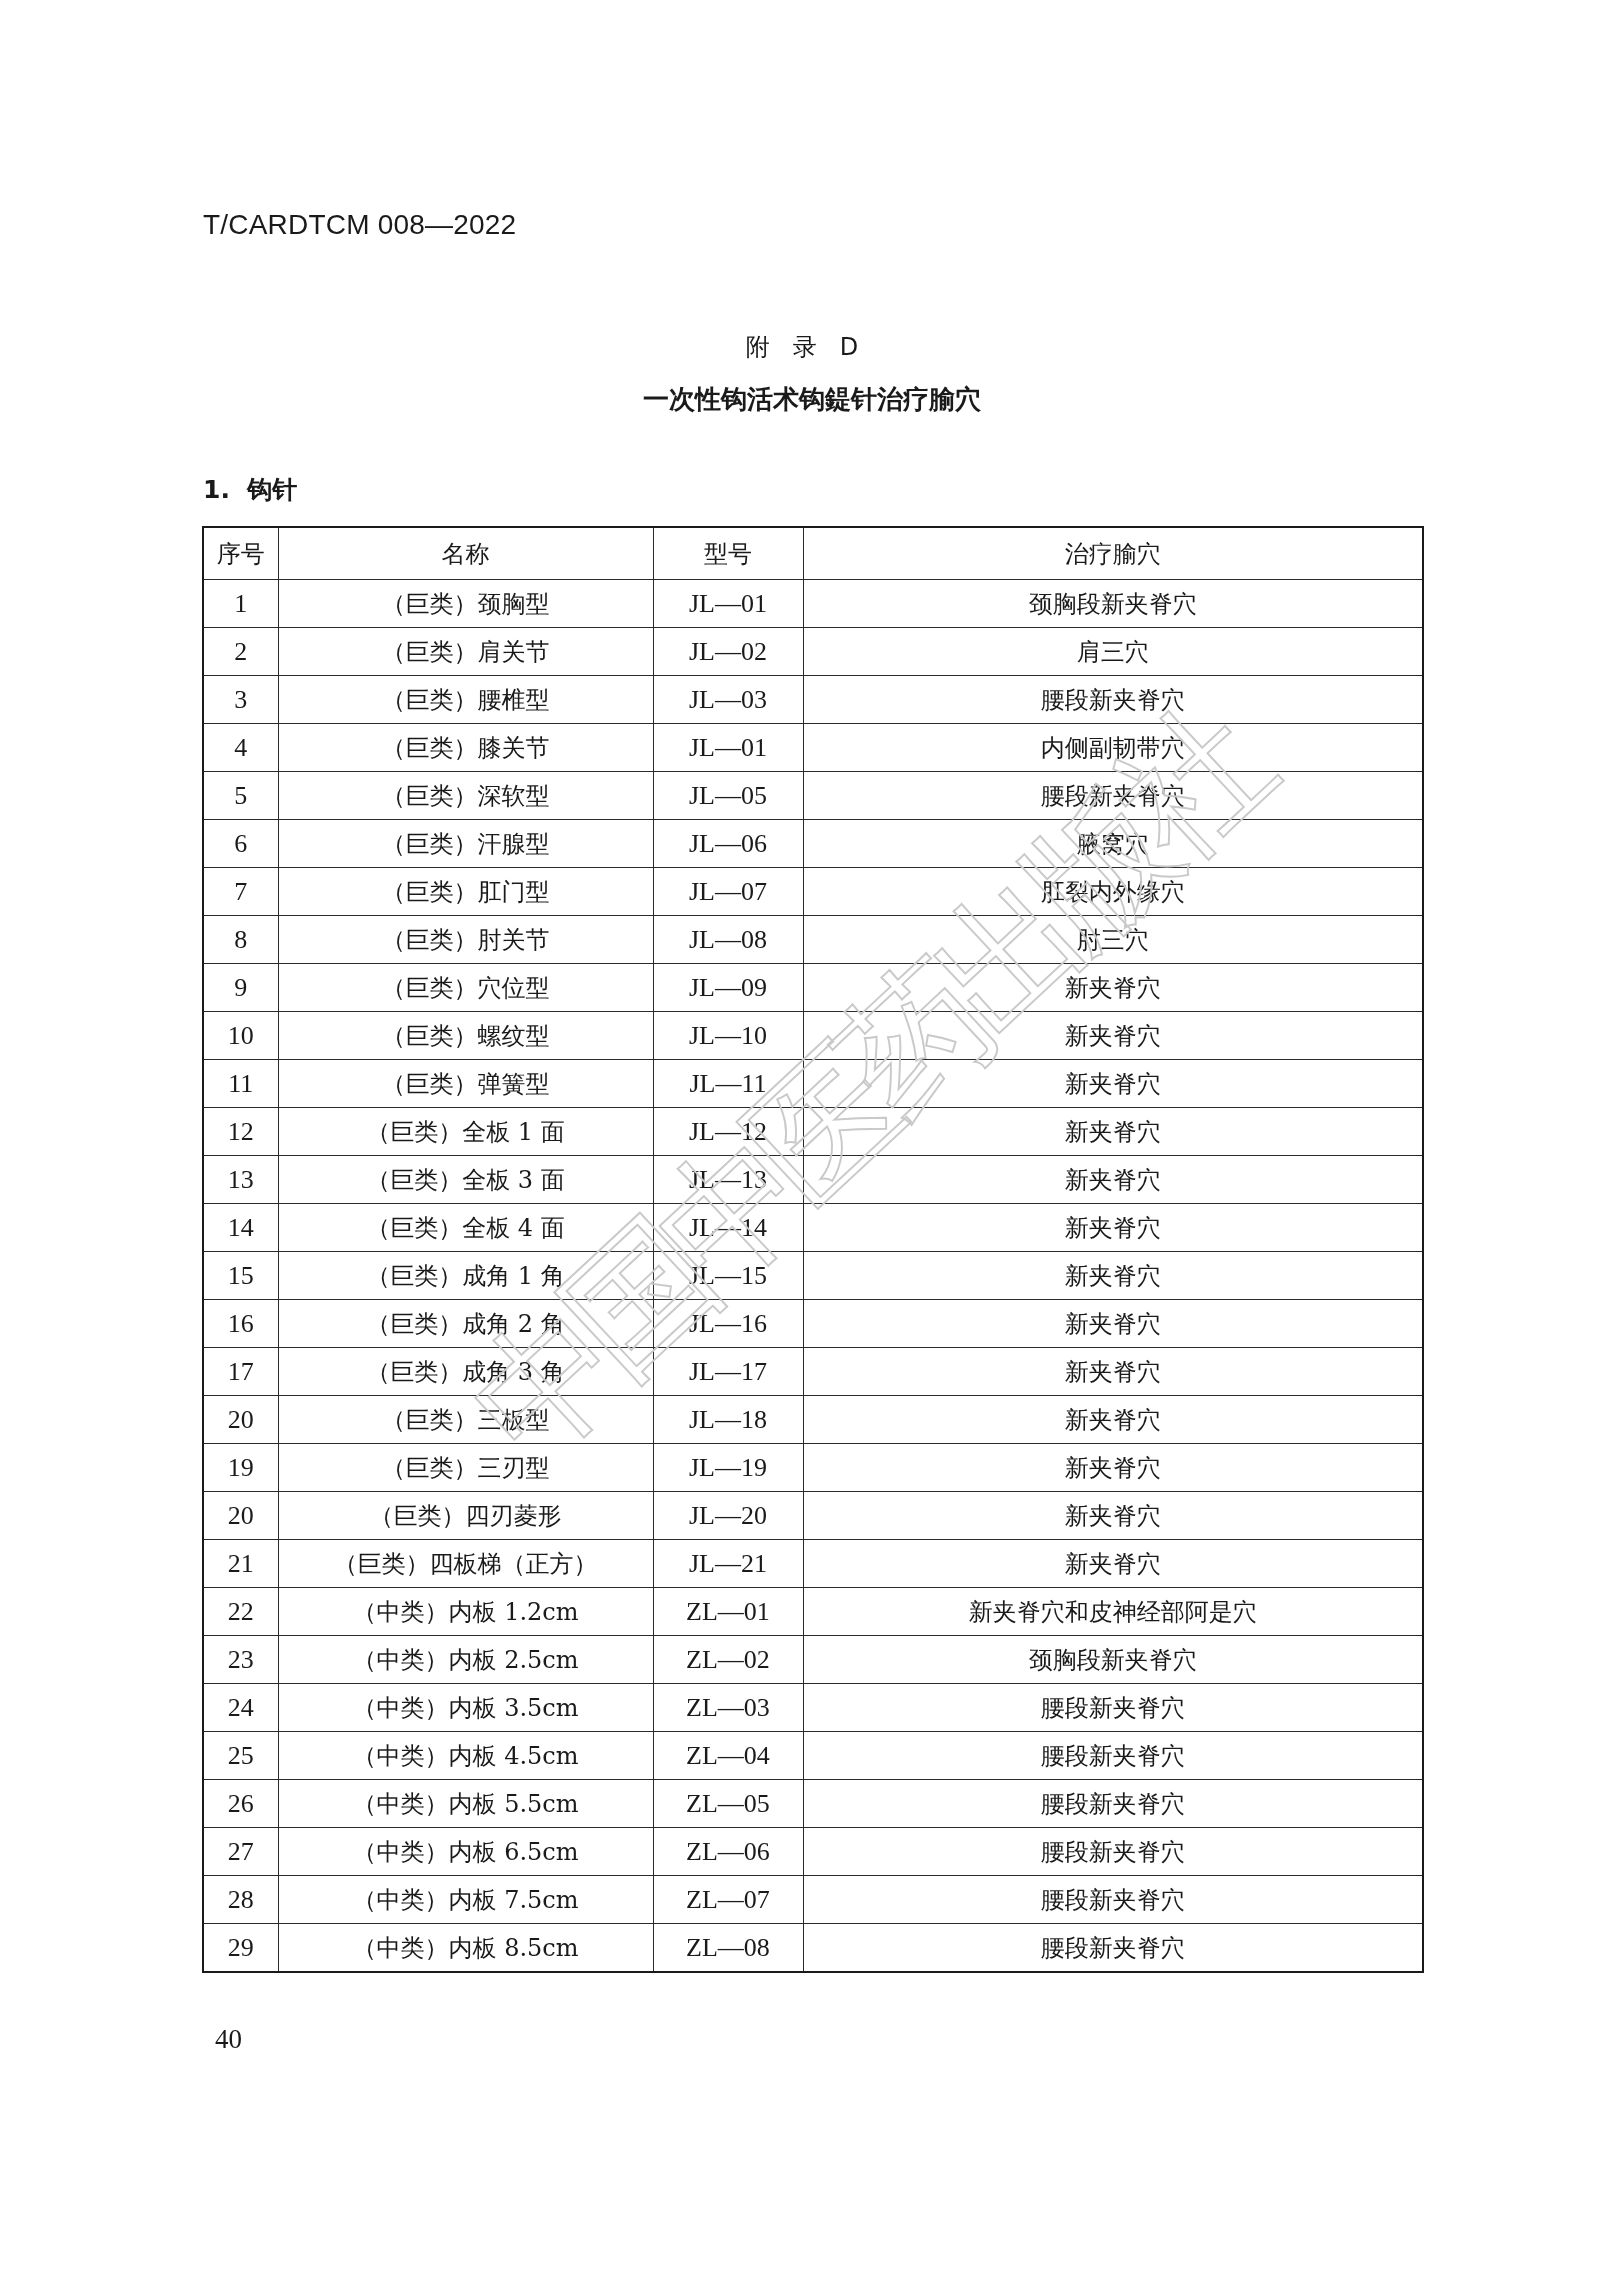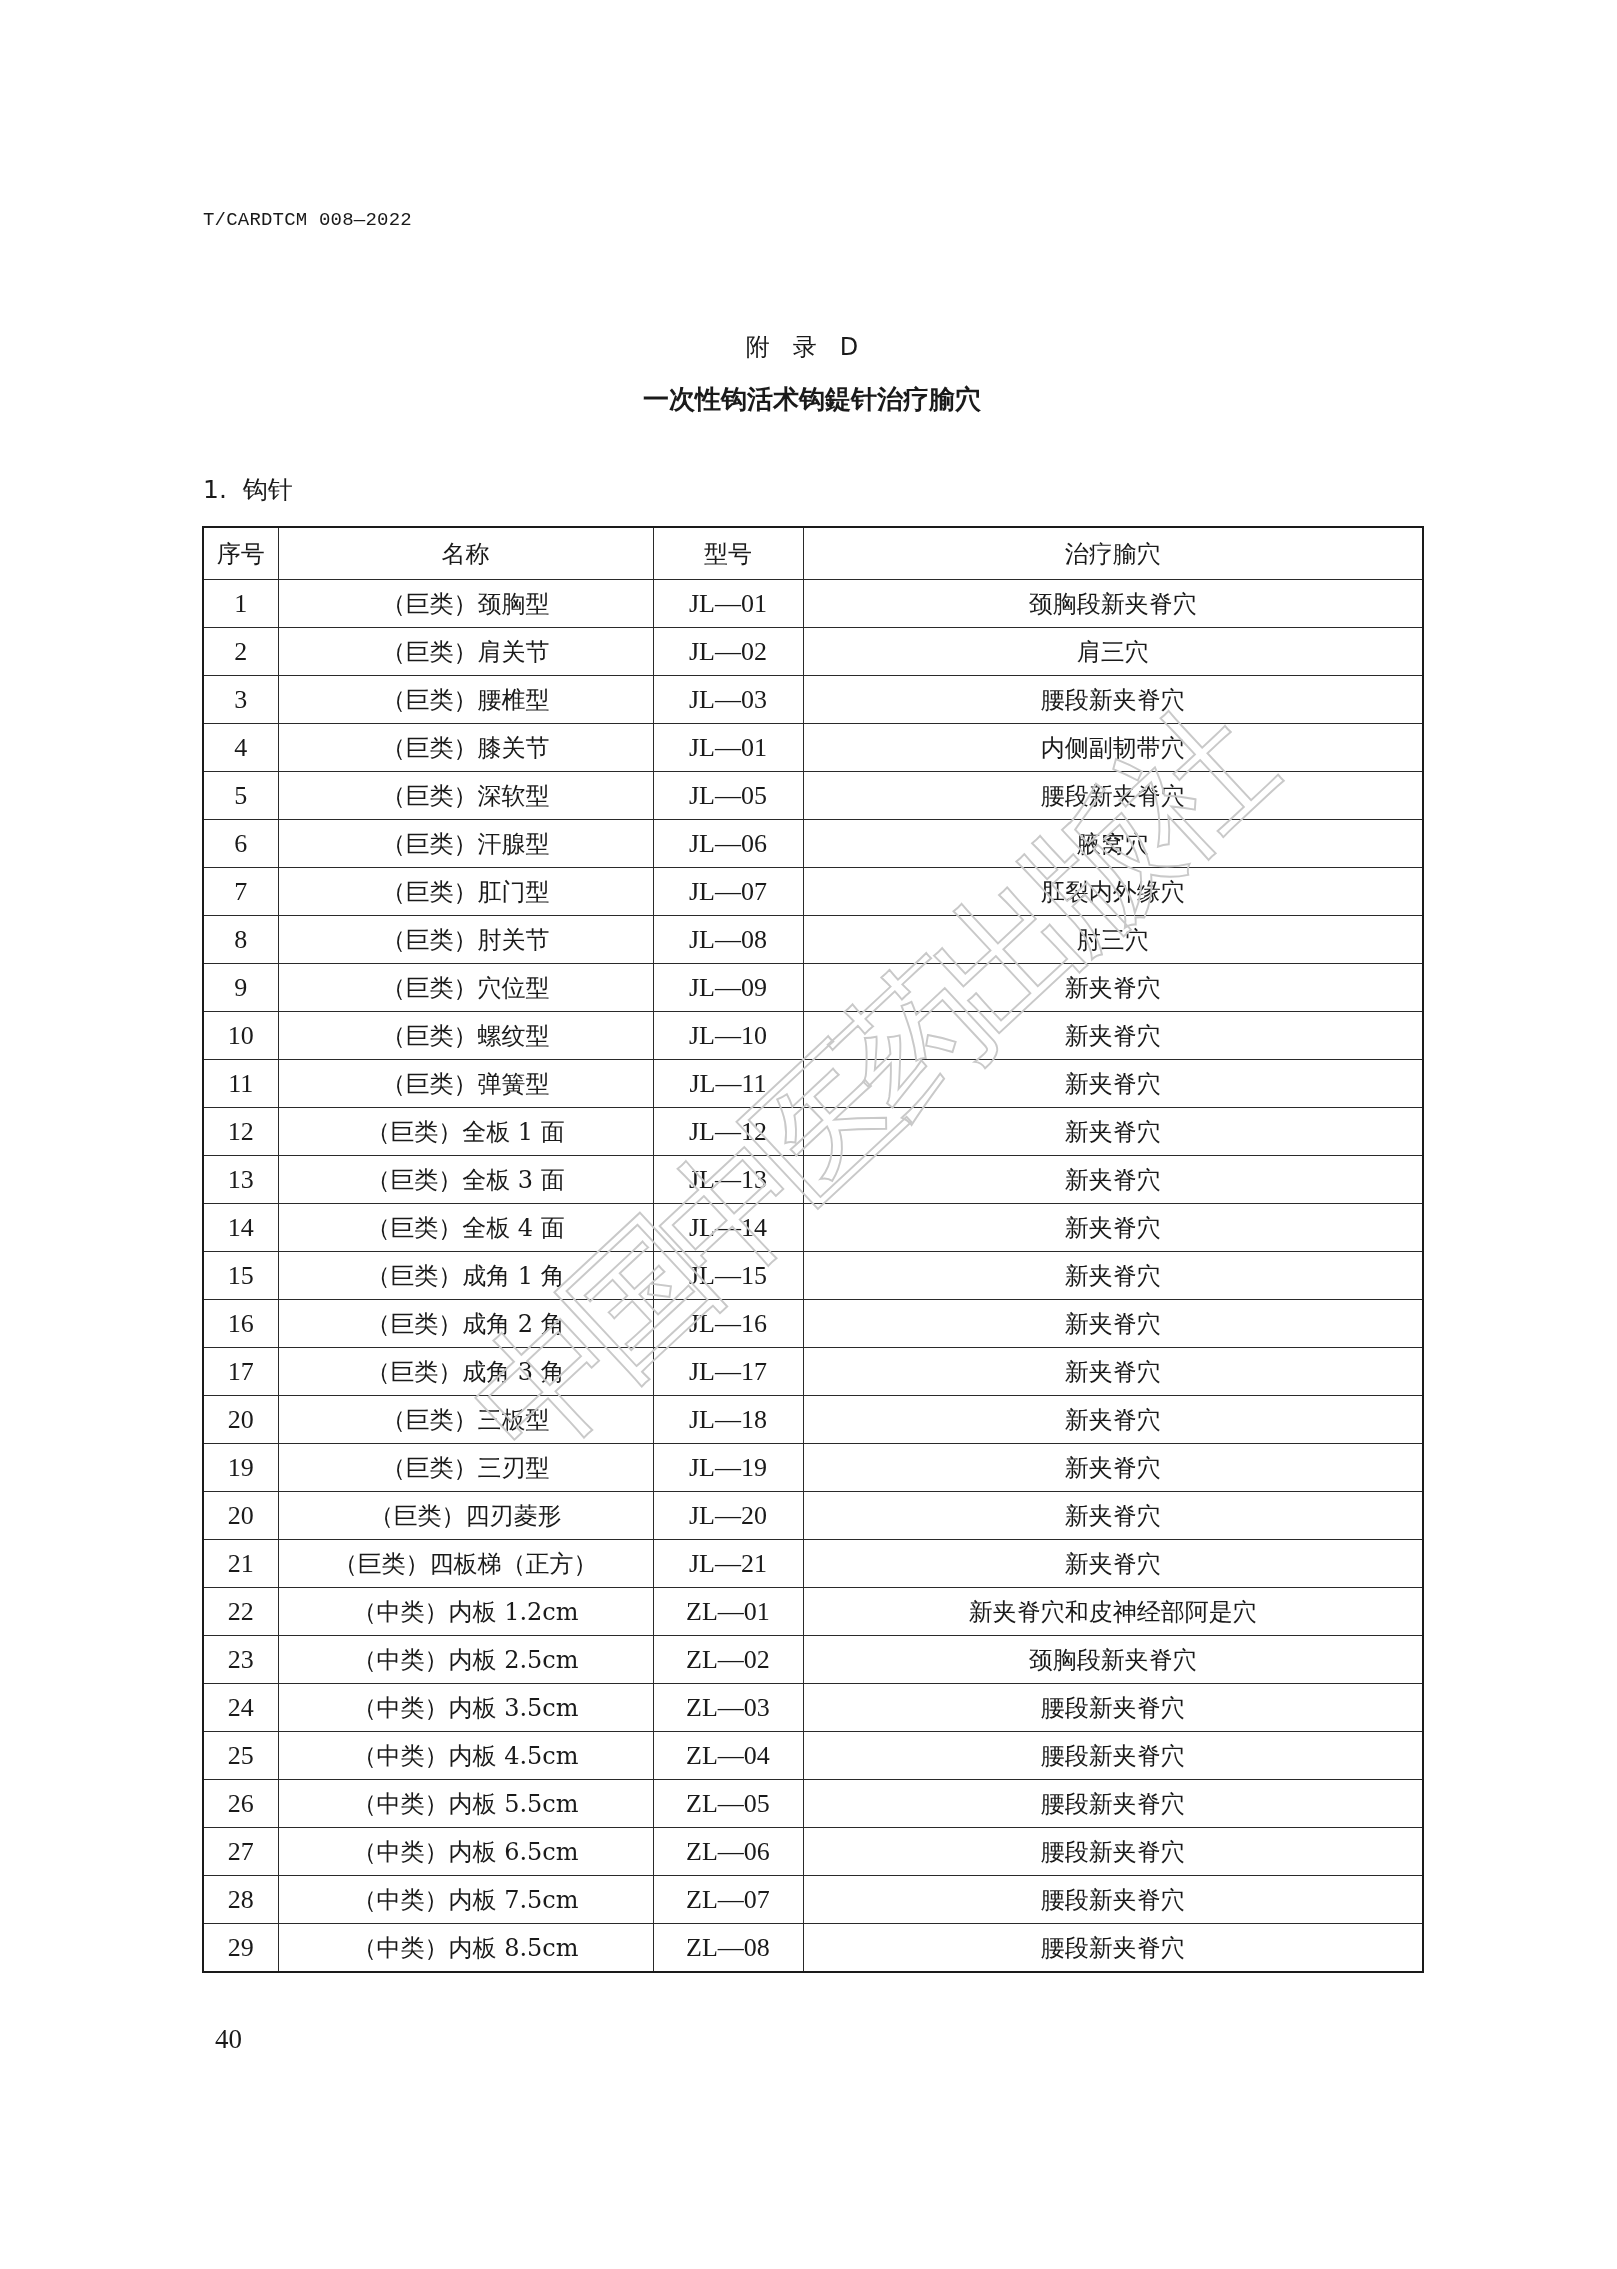--- a/index.html
+++ b/index.html
@@ -1,22 +1,22 @@
 <!DOCTYPE html>
 <html style="font-size:15px"><head>
 <meta charset="utf-8">
 <style>
   html, body { margin: 0; padding: 0; background: #ffffff; }
   body { width: 1618px; height: 2269px; position: relative; overflow: hidden;
          font-family: "DejaVu Serif", "Liberation Serif", serif; color: #1a1a1a; }
   .abs { position: absolute; }
-  .doc-code { left: 203px; top: 209px; font-size: 19px; font-family: Liberation Mono, monospace; letter-spacing: 0.2px; white-space: nowrap; }
+  .doc-code { left: 203px; top: 209px; font-size: 28px; font-family: Liberation Sans, sans-serif; letter-spacing: 0.2px; white-space: nowrap; }
   .appendix { left: 0; width: 1604px; top: 331px; text-align: center; font-size: 24px; font-family: "DejaVu Sans", sans-serif; white-space: pre; }
   .title { left: 0; width: 1624px; top: 382px; text-align: center; font-size: 26px; font-weight: bold; font-family: "DejaVu Sans", sans-serif; white-space: nowrap; }
-  .section { left: 203px; top: 473px; font-size: 25px; font-family: "DejaVu Sans", sans-serif; white-space: pre; }
+  .section { left: 203px; top: 473px; font-size: 25px; font-family: "DejaVu Sans", sans-serif; white-space: pre; font-weight: bold; }
   table.data { position: absolute; left: 202px; top: 526px; width: 1220px;
                border-collapse: collapse; table-layout: fixed;
                border: 2.9px solid #1a1a1a; }
   table.data td, table.data th { border: 1.4px solid #2a2a2a; text-align: center; vertical-align: middle;
                font-weight: normal; font-size: 24px; padding: 0; height: 47px; white-space: nowrap;
                font-family: "DejaVu Serif", "Liberation Serif", serif; }
   table.data th { height: 51px; }
   table.data td.num, table.data td.code { font-family: "Liberation Serif", serif; font-size: 26px; }
   .page-num { left: 215px; top: 2024px; font-size: 27px; font-family: Liberation Serif, serif; }
   .watermark { left: 447px; top: 1522px; transform-origin: 0 0; transform: rotate(-43deg);

